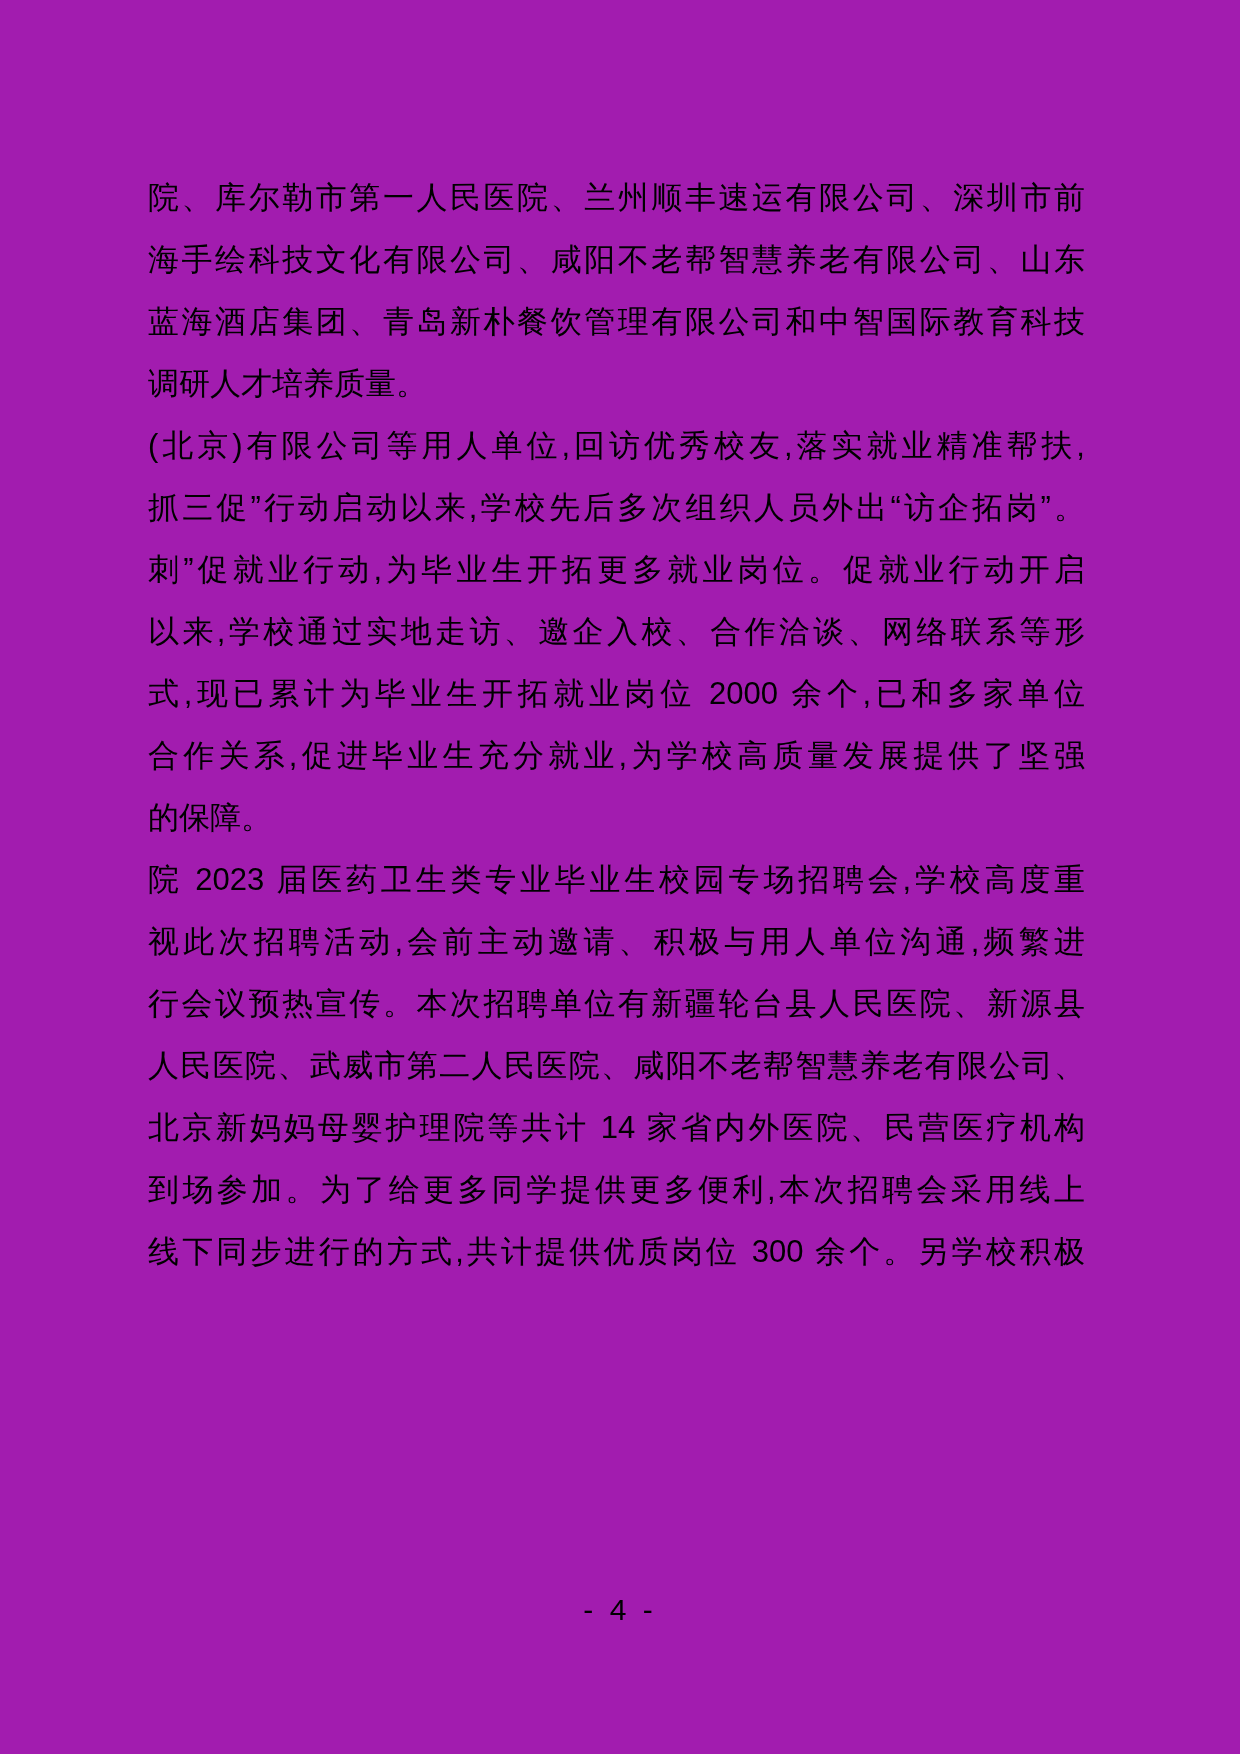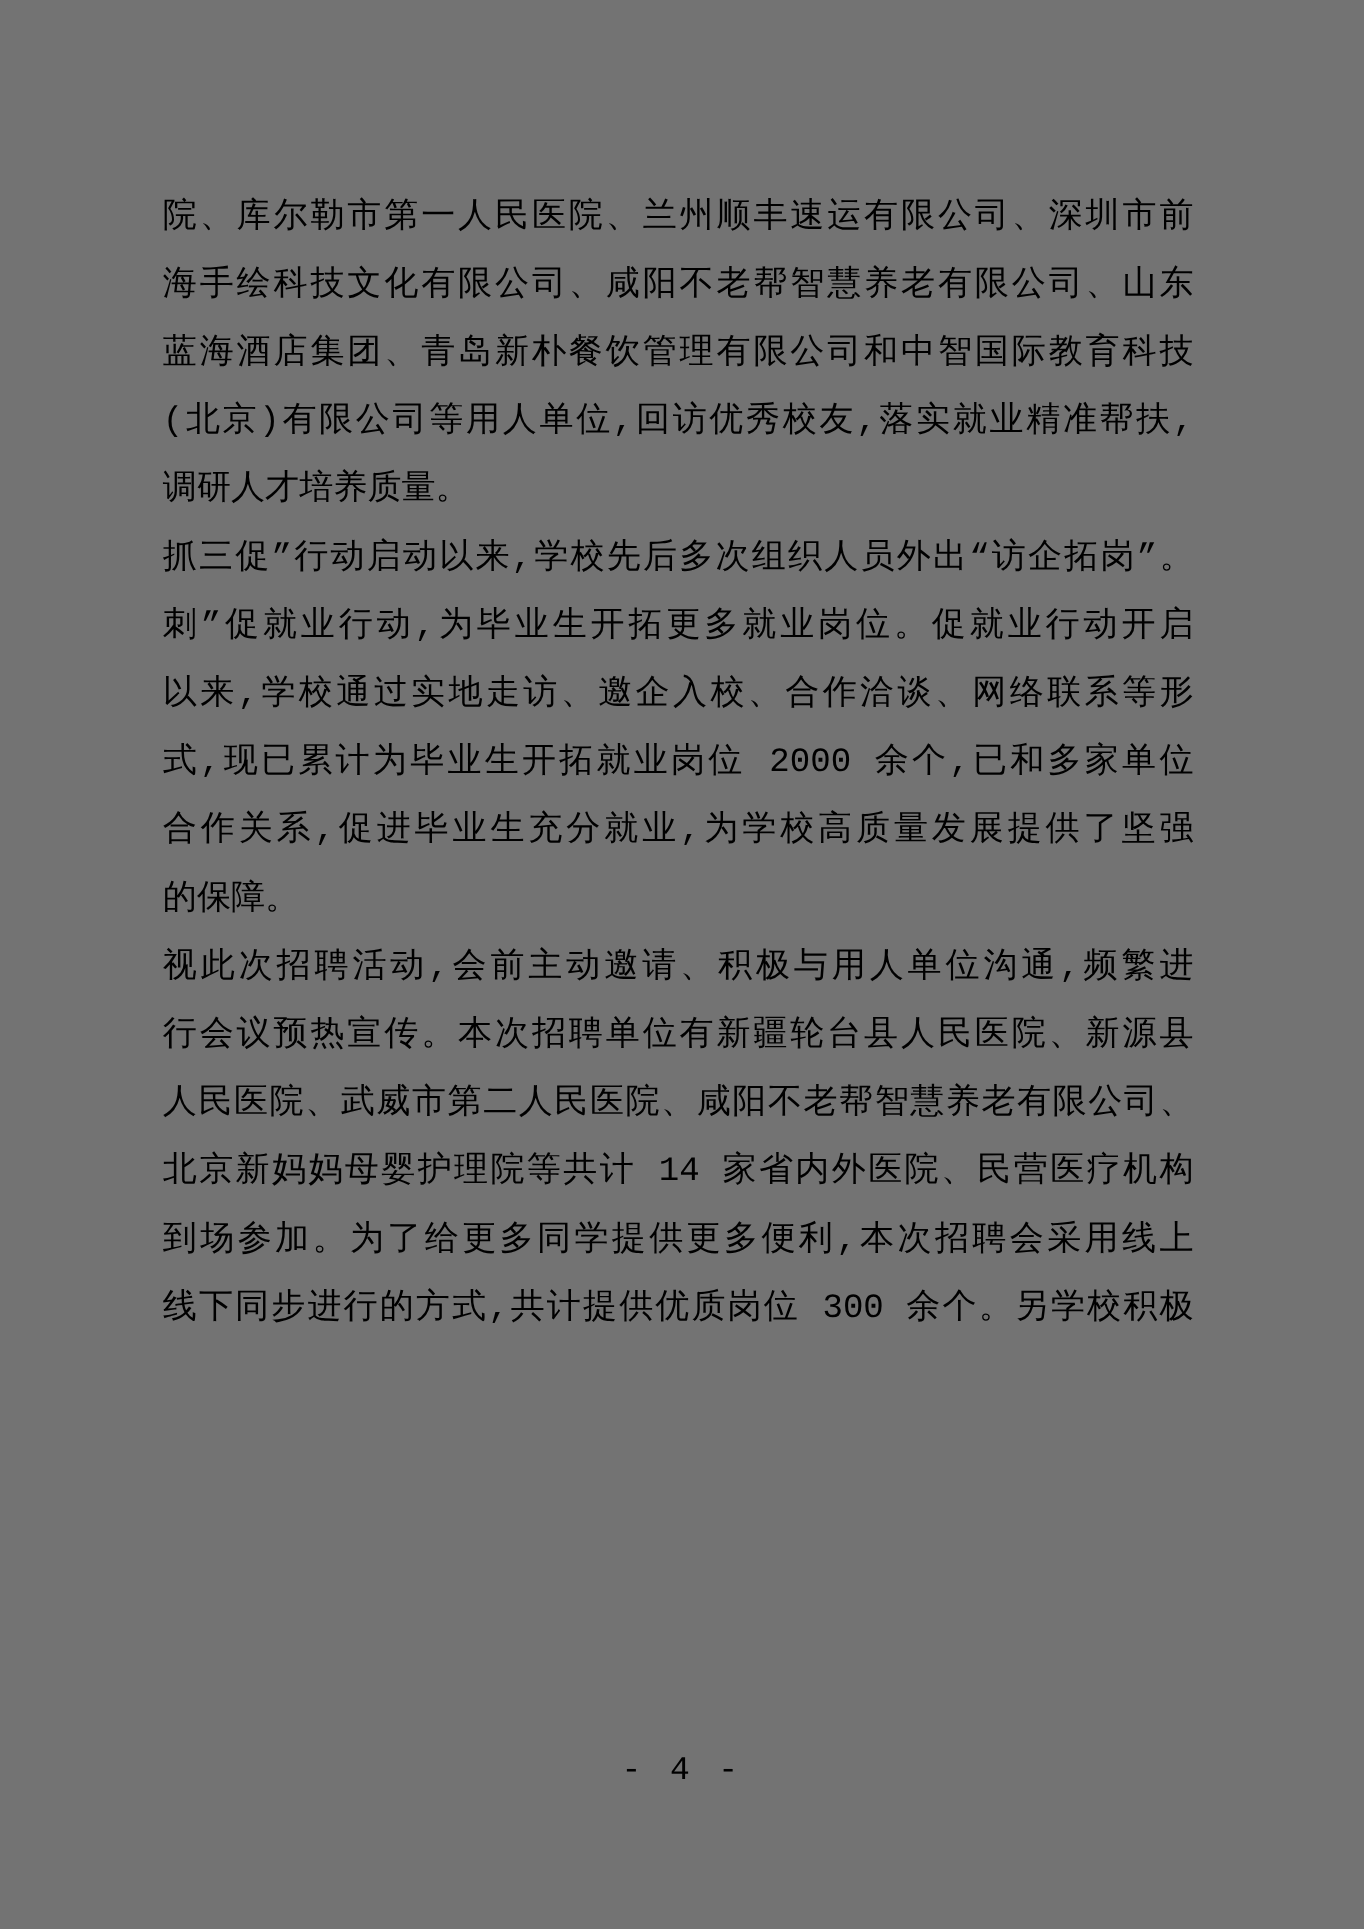--- a/index.html
+++ b/index.html
@@ -5,23 +5,23 @@
   html, body {
     margin: 0;
     padding: 0;
     background: #e8e8e8;
   }
   .page {
     position: relative;
     width: 1240px;
     height: 1754px;
     margin: 0 auto;
-    background: #737373;
+    background: #a21caf;
     color: #000000;
-    font-family: Liberation Mono, monospace;
+    font-family: Liberation Sans, sans-serif;
     overflow: hidden;
   }
   .textblock {
     position: absolute;
     left: 148px;
     top: 167px;
     width: 937px;
   }
   .line {
     height: 62px;
@@ -53,28 +53,29 @@
   }
 </style>
 </head>
 <body>
 
 <div class="page">
   <div class="textblock">
       <div class="line justify"><span>院、库尔勒市第一人民医院、兰州顺丰速运有限公司、深圳市前</span></div>
       <div class="line justify"><span>海手绘科技文化有限公司、咸阳不老帮智慧养老有限公司、山东</span></div>
       <div class="line justify"><span>蓝海酒店集团、青岛新朴餐饮管理有限公司和中智国际教育科技</span></div>
+      <div class="line"><span>调研人才培养质量。</span></div>
       <div class="line justify"><span>(北京)有限公司等用人单位,回访优秀校友,落实就业精准帮扶,</span></div>
-      <div class="line"><span>调研人才培养质量。</span></div>
       <div class="line justify"><span>抓三促”行动启动以来,学校先后多次组织人员外出“访企拓岗”。</span></div>
       <div class="line justify"><span>刺”促就业行动,为毕业生开拓更多就业岗位。促就业行动开启</span></div>
       <div class="line justify"><span>以来,学校通过实地走访、邀企入校、合作洽谈、网络联系等形</span></div>
       <div class="line justify"><span>式,现已累计为毕业生开拓就业岗位 2000 余个,已和多家单位</span></div>
       <div class="line justify"><span>合作关系,促进毕业生充分就业,为学校高质量发展提供了坚强</span></div>
       <div class="line"><span>的保障。</span></div>
+      <div class="line justify"><span>院 2023 届医药卫生类专业毕业生校园专场招聘会,学校高度重</span></div>
       <div class="line justify"><span>视此次招聘活动,会前主动邀请、积极与用人单位沟通,频繁进</span></div>
       <div class="line justify"><span>行会议预热宣传。本次招聘单位有新疆轮台县人民医院、新源县</span></div>
       <div class="line justify"><span>人民医院、武威市第二人民医院、咸阳不老帮智慧养老有限公司、</span></div>
       <div class="line justify"><span>北京新妈妈母婴护理院等共计 14 家省内外医院、民营医疗机构</span></div>
       <div class="line justify"><span>到场参加。为了给更多同学提供更多便利,本次招聘会采用线上</span></div>
       <div class="line justify"><span>线下同步进行的方式,共计提供优质岗位 300 余个。另学校积极</span></div>
     </div>
   <div class="page-number">- 4 -</div>
 </div>
 

